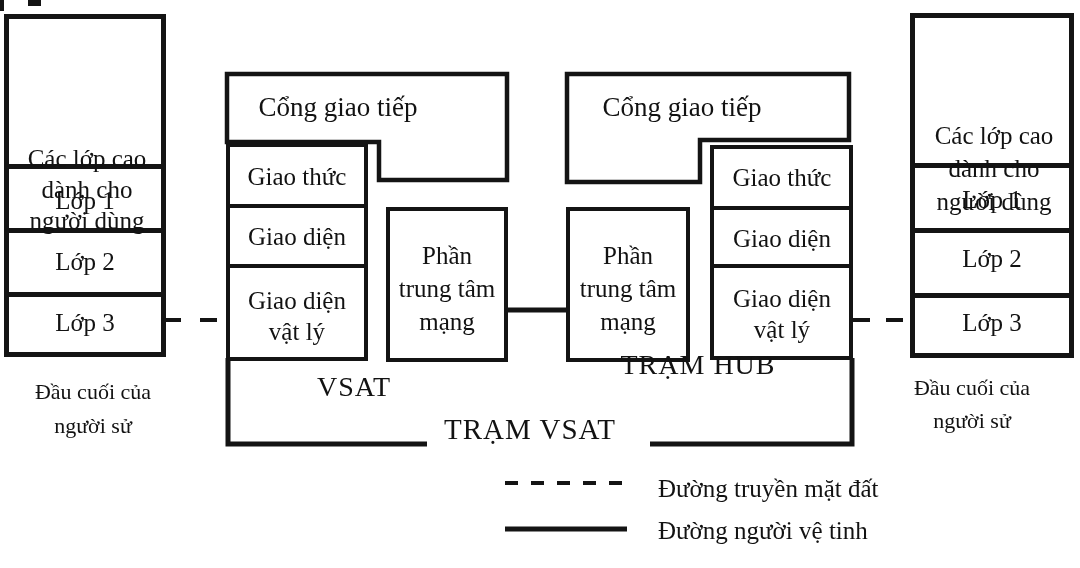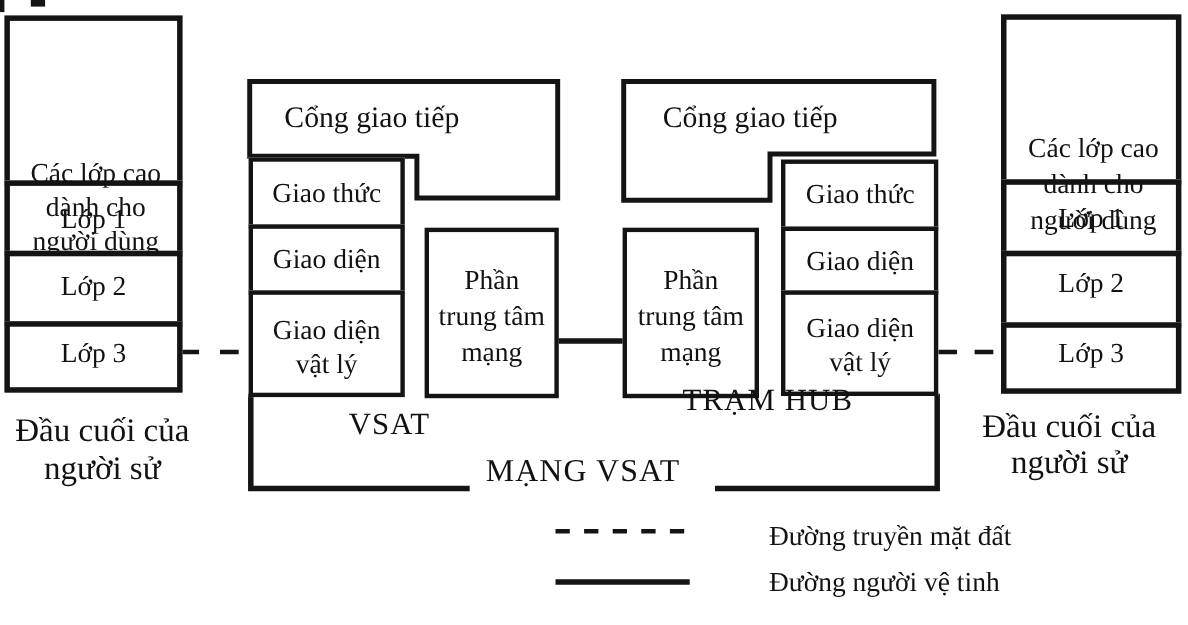--- a/index.html
+++ b/index.html
@@ -12,22 +12,22 @@
     position:absolute;box-sizing:border-box;background:#ffffff;
     border:4px solid #141414;
   }
   .box.thick{border-width:5px;}
   .lbl{
     position:absolute;transform:translate(-50%,-50%);
     white-space:nowrap;text-align:center;font-size:25px;line-height:31px;color:#121212;
     z-index:5;
   }
   .lbl span{display:block;}
-  .lbl.left-anchor{transform:translate(0,-50%);text-align:left;margin-left:41px;}
-  .fs26{font-size:30px;line-height:34px;}
+  .lbl.left-anchor{transform:translate(0,-50%);text-align:left;}
+  .fs26{font-size:22px;line-height:34px;}
   .fs27{font-size:27px;}
   .fs28{font-size:28px;letter-spacing:1px;}
   .fs29{font-size:29px;letter-spacing:1px;}
   .lh33{line-height:33px;}
   .artifact{position:absolute;background:#141414;}
 </style>
 </head>
 <body>
 
 <div class="stage">
@@ -124,18 +124,18 @@
   <div class="lbl" style="left:992px;top:199px;">Lớp 1</div>
   <div class="lbl" style="left:992px;top:258px;">Lớp 2</div>
   <div class="lbl" style="left:992px;top:322px;">Lớp 3</div>
   <div class="lbl fs26" style="left:972px;top:404px;line-height:33px;">
     <span>Đầu cuối của</span>
     <span>người sử</span>
   </div>
 
   <div class="lbl fs28" style="left:354px;top:386px;font-family:Liberation Serif, serif;">VSAT</div>
   <div class="lbl fs28" style="left:698px;top:364px;">TRẠM HUB</div>
-  <div class="lbl fs29" style="left:530px;top:429px;">MẠNG VSAT</div>
+  <div class="lbl fs29" style="left:530px;top:429px;">TRẠM VSAT</div>
 
   <div class="lbl left-anchor" style="left:658px;top:488px;">Đường truyền mặt đất</div>
   <div class="lbl left-anchor" style="left:658px;top:530px;">Đường người vệ tinh</div>
 
 </div>
 
 </body></html>

